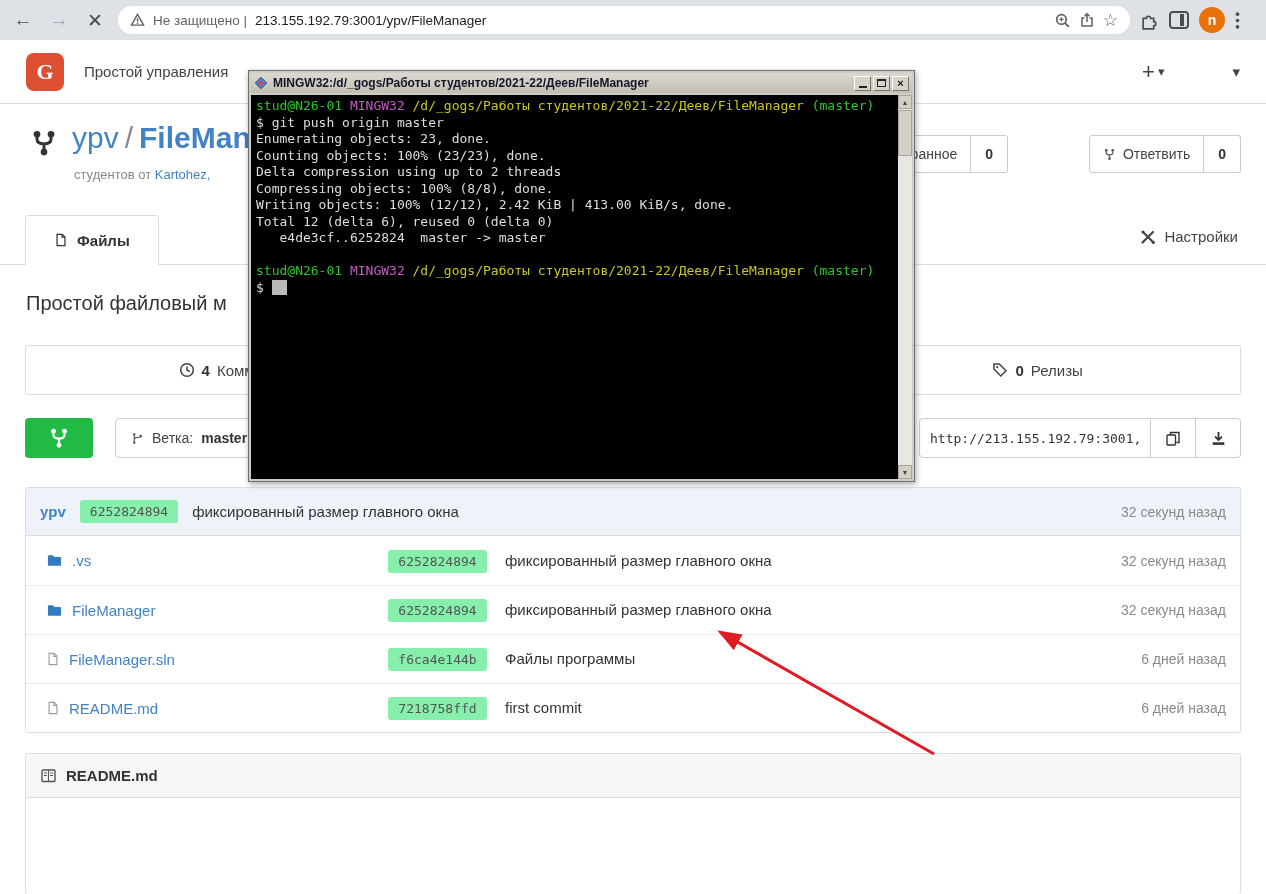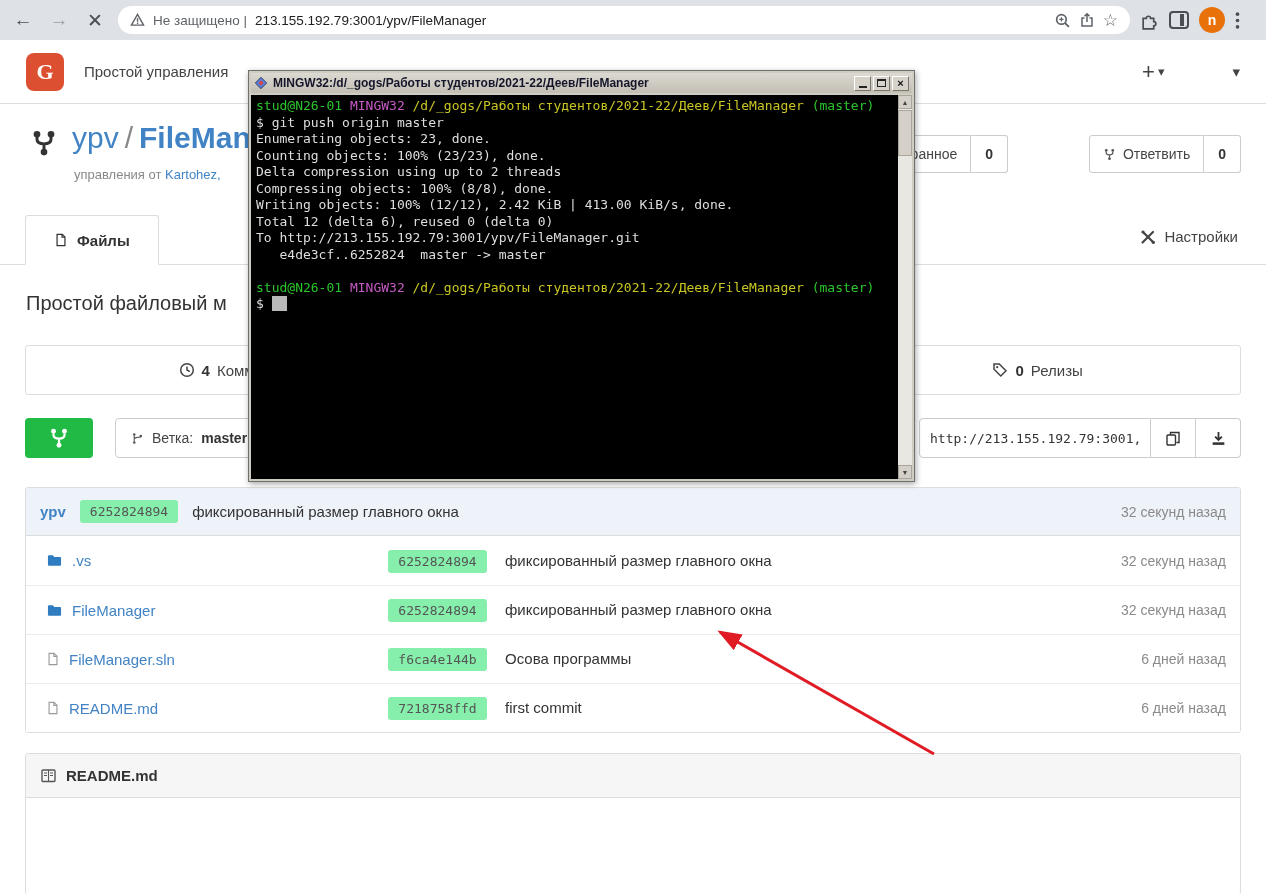--- a/index.html
+++ b/index.html
@@ -208,21 +208,21 @@
           <circle cx="4" cy="3" r="1.9" fill="#333"></circle>
           <circle cx="12" cy="3" r="1.9" fill="#333"></circle>
           <circle cx="8" cy="13.2" r="1.9" fill="#333"></circle>
           <path d="M4 4.6 v1.3 q0 2.6 4 2.6 q4 0 4-2.6 V4.6 M8 8.5 V11.6" fill="none" stroke="#333" stroke-width="1.7"></path>
         </svg>
     </span>
     <div class="repo-title">
       <a>ypv</a><span class="sep">/</span><a class="rname">FileManager</a>
     </div>
     <div class="repo-sub">
-      <span>управления от</span> <a>Kartohez,</a>
+      <span>студентов от</span> <a>Kartohez,</a>
     </div>
     <div class="btn-group star-group">
       <span class="gbtn">
         <span>Избранное</span>
       </span>
       <span class="gcount">0</span>
     </div>
     <div class="btn-group fork-group">
       <span class="gbtn">
         <span>
@@ -365,21 +365,21 @@
           <div class="fname">
             <span>
               <svg viewBox="0 0 16 16" width="14" height="16">
                 <path d="M3.5 1.5h5.7l3.3 3.3v9.7h-9z" fill="none" stroke="#9a9a9a" stroke-width="1.3"></path>
                 <path d="M9 1.5v3.5h3.5" fill="none" stroke="#9a9a9a" stroke-width="1.3"></path>
               </svg>
             </span>
             <a class="flink">FileManager.sln</a>
           </div>
           <div class="fbadge"><span class="badge">f6ca4e144b</span></div>
-          <div class="fmsg"><a>Осова программы</a></div>
+          <div class="fmsg"><a>Файлы программы</a></div>
           <div class="fage">6 дней назад</div>
         </div>
         <div class="frow">
           <div class="fname">
             <span>
               <svg viewBox="0 0 16 16" width="14" height="16">
                 <path d="M3.5 1.5h5.7l3.3 3.3v9.7h-9z" fill="none" stroke="#9a9a9a" stroke-width="1.3"></path>
                 <path d="M9 1.5v3.5h3.5" fill="none" stroke="#9a9a9a" stroke-width="1.3"></path>
               </svg>
             </span>
@@ -427,21 +427,20 @@
     <div class="tbody">
       <div class="term-text" id="term-lines">
           <div class="term-line"><span class="seg-g">stud@N26-01 </span><span class="seg-m">MINGW32 </span><span class="seg-y">/d/_gogs/Работы студентов/2021-22/Деев/FileManager </span><span class="seg-g">(master)</span></div>
           <div class="term-line"><span class="seg-w">$ git push origin master</span></div>
           <div class="term-line"><span class="seg-w">Enumerating objects: 23, done.</span></div>
           <div class="term-line"><span class="seg-w">Counting objects: 100% (23/23), done.</span></div>
           <div class="term-line"><span class="seg-w">Delta compression using up to 2 threads</span></div>
           <div class="term-line"><span class="seg-w">Compressing objects: 100% (8/8), done.</span></div>
           <div class="term-line"><span class="seg-w">Writing objects: 100% (12/12), 2.42 KiB | 413.00 KiB/s, done.</span></div>
           <div class="term-line"><span class="seg-w">Total 12 (delta 6), reused 0 (delta 0)</span></div>
-          <div class="term-line"><span class="seg-w">To http://213.155.192.79:3001/ypv/FileManager.git</span></div>
           <div class="term-line"><span class="seg-w">   e4de3cf..6252824  master -&gt; master</span></div>
           <div class="term-line"><span class="seg-w"></span></div>
           <div class="term-line"><span class="seg-g">stud@N26-01 </span><span class="seg-m">MINGW32 </span><span class="seg-y">/d/_gogs/Работы студентов/2021-22/Деев/FileManager </span><span class="seg-g">(master)</span></div>
           <div class="term-line"><span class="seg-w">$ </span><span class="seg-cur">  </span></div>
         </div>
       <div class="sbar">
         <span class="sb-up">▲</span>
         <span class="sb-thumb"></span>
         <span class="sb-down">▼</span>
       </div>

